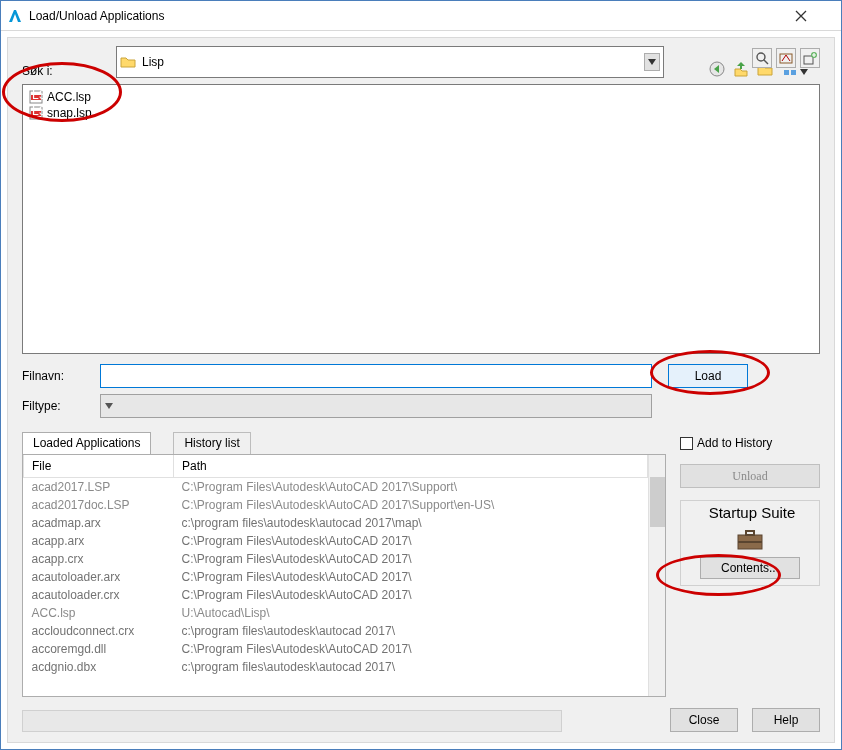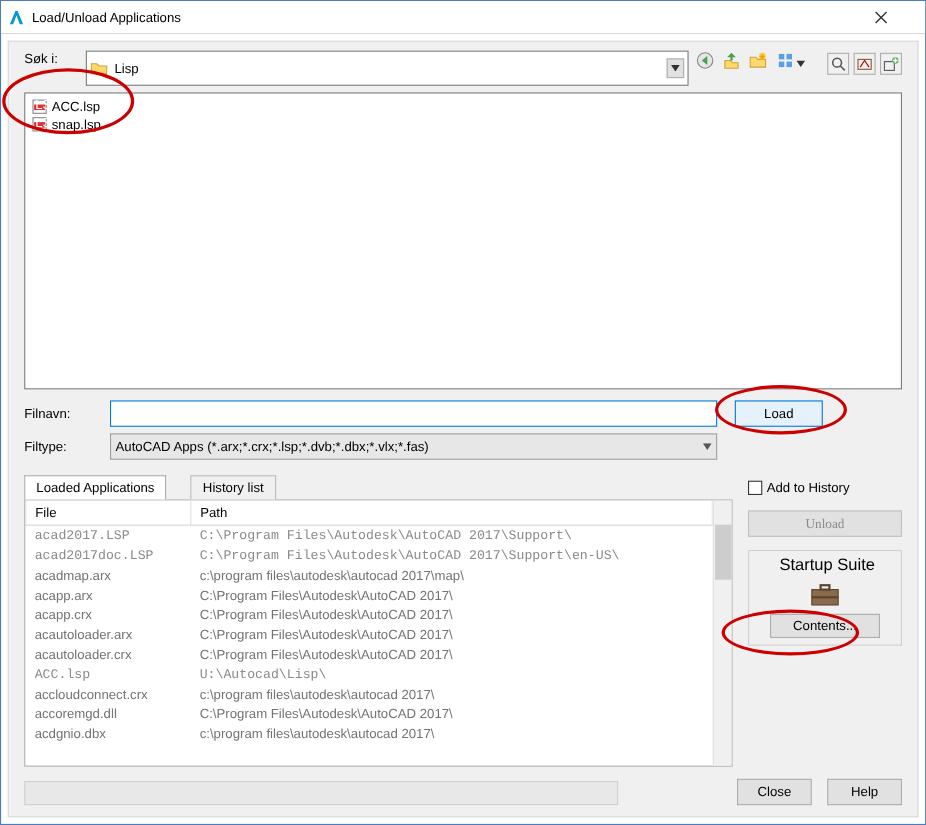--- a/index.html
+++ b/index.html
@@ -3,21 +3,21 @@
 <meta charset="utf-8">
 <style>
   * { box-sizing: border-box; font-family: "Segoe UI", Tahoma, sans-serif; font-size: 12px; }
   body { margin: 0; background: #fff; }
   .window { width: 842px; height: 750px; border: 1px solid #4a7ebb; background: #fff; position: relative; }
   .titlebar { height: 30px; background: #fff; display: flex; align-items: center; padding: 0 6px; border-bottom: 1px solid #d9d9d9; }
   .titlebar .app-icon { width: 16px; height: 16px; margin-right: 6px; }
   .titlebar .title { flex: 1; }
   .titlebar .close-x { width: 40px; text-align: center; font-size: 14px; cursor: default; }
   .content { position: absolute; left: 6px; top: 36px; right: 6px; bottom: 6px; background: #f0f0f0; border: 1px solid #d9d9d9; padding: 8px 14px 10px 14px; }
-  .row { display: flex; align-items: flex-start; margin-bottom: 6px; }
+  .row { display: flex; align-items: flex-end; margin-bottom: 6px; gap: 38px; }
   .label-col { width: 56px; flex-shrink: 0; }
   .look-in-combo { flex: 1; height: 32px; border: 1px solid #7a7a7a; background: #fff; display: flex; align-items: center; padding: 0 3px; margin-right: 6px; }
   .folder-icon { width: 16px; height: 16px; margin-right: 4px; flex-shrink: 0; }
   .look-in-text { flex: 1; padding: 0 2px; }
   .combo-arrow { width: 16px; height: 18px; border: 1px solid #adadad; background: #e1e1e1; display: flex; align-items: center; justify-content: center; }
   .nav-icons { display: flex; gap: 6px; align-items: center; }
   .nav-icons .ico { width: 18px; height: 18px; display: flex; align-items: center; justify-content: center; }
   .tool-icons { position: absolute; right: 14px; top: 10px; display: flex; gap: 4px; }
   .tool-icons .tico { width: 20px; height: 20px; border: 1px solid #adadad; background: #f0f0f0; display: flex; align-items: center; justify-content: center; }
   .file-area { width: 100%; height: 270px; background: #fff; border: 1px solid #7a7a7a; margin-bottom: 10px; padding: 4px 6px; position: relative; }
@@ -32,21 +32,21 @@
   .lower { display: flex; margin-top: 14px; gap: 14px; }
   .tabs-area { flex: 1; }
   .tab-strip { display: flex; height: 22px; }
   .tab { border: 1px solid #adadad; border-bottom: none; background: #fff; padding: 3px 10px; margin-right: 2px; font-size: 12px; }
   .tab.inactive { background: #f0f0f0; border-color: #bdbdbd; margin-left: 20px; }
   .app-table-box { border: 1px solid #adadad; background: #fff; height: 243px; display: flex; }
   .app-table { flex: 1; overflow: hidden; }
   .app-table table { width: 100%; border-collapse: collapse; }
   .app-table th { text-align: left; font-weight: 400; background: #fff; border: 1px solid #e0e0e0; border-top: none; padding: 4px 8px; height: 20px; margin-top: 24px; }
   .app-table td { padding: 2px 8px; color: #737373; height: 18px; }
-  .app-table tr.grayed td { color: #8a8a8a; font-family: Liberation Mono, monospace; }
+  .app-table tr.grayed td { color: #8a8a8a; }
   .col-file { width: 150px; }
   .scroll-col { width: 17px; background: #f0f0f0; border-left: 1px solid #e0e0e0; position: relative; }
   .scroll-thumb { position: absolute; top: 22px; left: 1px; width: 15px; height: 50px; background: #cdcdcd; }
   .right-col { width: 140px; padding-top: 4px; }
   .chk-row { display: flex; gap: 4px; align-items: center; margin-bottom: 14px; }
   .chk { width: 13px; height: 13px; border: 1px solid #333; background: #fff; }
   .btn-u { width: 100%; height: 24px; border: 1px solid #bfbfbf; background: #e1e1e1; color: #8a8a8a; text-align: center; line-height: 22px; margin-bottom: 12px; font-family: Liberation Serif, serif; }
   .suite-box { border: 1px solid #d0d0d0; padding: 6px; text-align: center; }
   .suite-title { text-align: left; margin: -12px 0 4px 4px; background: #f0f0f0; padding: 0 4px; display: inline-block; font-size: 15px; }
   .briefcase { width: 28px; height: 22px; margin: 4px auto 6px auto; }
@@ -174,21 +174,20 @@
 
     <div class="mid-row">
       <span class="mid-label">Filnavn:</span>
       <input class="mid-input" style="max-width: 552px;" value="">
       <div class="btn">Load</div>
     </div>
 
     <div class="mid-row" style="margin-top:6px;">
       <span class="mid-label">Filtype:</span>
       <div class="file-type-select" style="max-width:552px;">
-        <span>AutoCAD Apps (*.arx;*.crx;*.lsp;*.dvb;*.dbx;*.vlx;*.fas)</span>
         <svg width="8" height="6" viewBox="0 0 8 6">
             <polygon points="0,0 8,0 4,6" fill="#555"></polygon>
           </svg>
       </div>
       <div style="width:80px;"></div>
     </div>
 
     <div class="lower">
       <div class="tabs-area">
         <div class="tab-strip">

